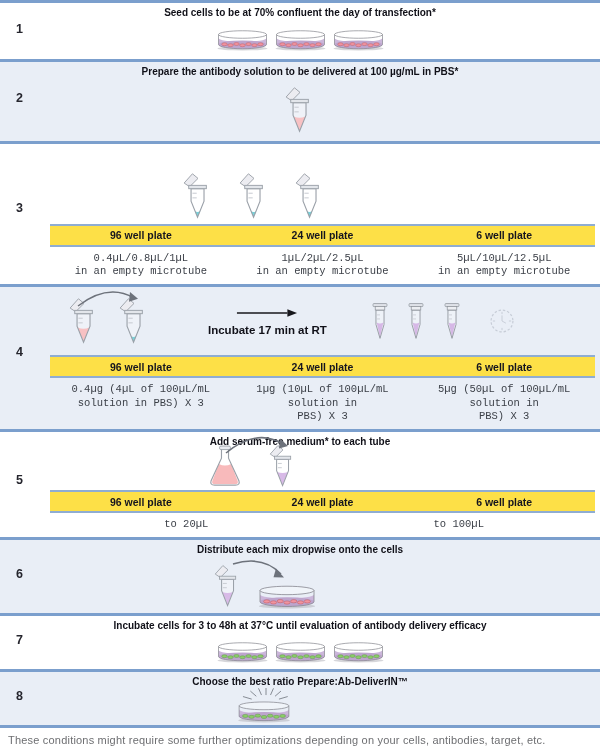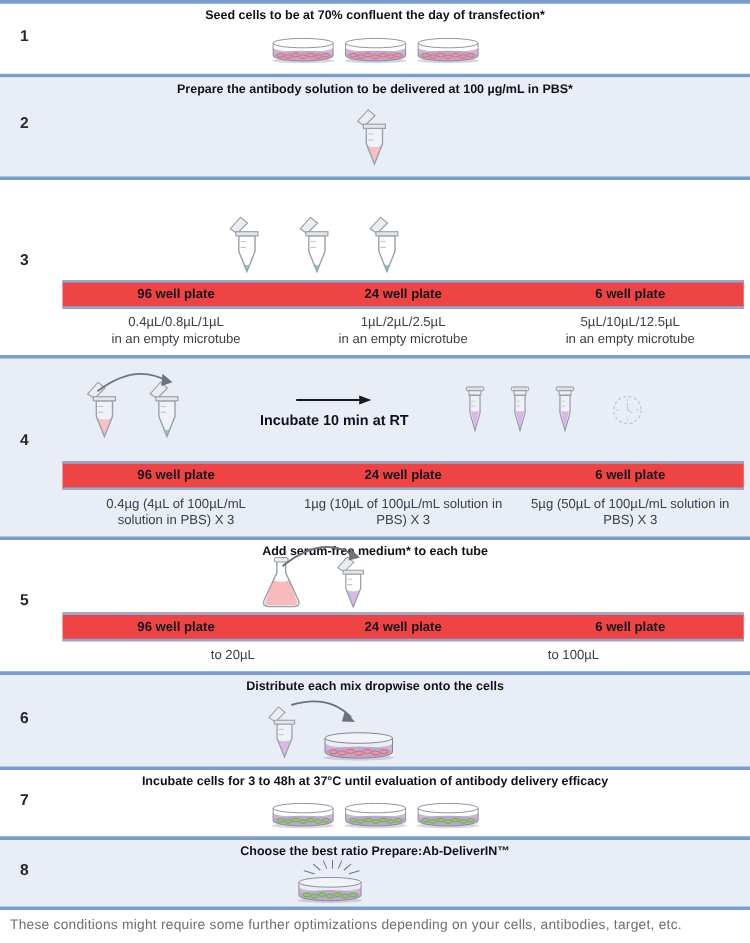--- a/index.html
+++ b/index.html
@@ -18,25 +18,25 @@
   }
   .title{
     text-align:center;font-weight:bold;font-size:10px;color:#101018;
     padding-top:4px;line-height:1.2;
   }
   .art{flex:1;display:flex;align-items:center;justify-content:center;min-height:0;}
   .art svg{display:block;}
   
   .ptable{margin:0 5px 5px 50px;}
   .thead{
-    display:flex;background:#ef4444;height:19px;align-items:center;
+    display:flex;background:#fde047;height:19px;align-items:center;
     border-top:2px solid #8fadd2;border-bottom:2px solid #8fadd2;
   }
   .thead .th{flex:1;text-align:center;font-weight:bold;font-size:10.5px;color:#15151f;}
-  .tvals{display:flex;padding-top:5px;}
+  .tvals{display:flex;padding-top:5px;font-family:Liberation Mono, monospace;}
   .tvals .td{flex:1;text-align:center;font-size:10.5px;color:#3c4048;line-height:1.3;}
   
   .dishes{gap:1px;align-items:center;}
   .dish{width:57px;height:24px;}
   .dish.big{width:64px;height:27px;}
   .dish.mid{width:58px;height:25px;}
   .dish.green{--cell:#8ccd6a;--cellline:#569b38;}
   .tube-o{width:32px;height:50px;}
   .tube-o.sm{width:30px;height:46px;}
   .liq-pink{--mid:#f5a9ac;}
@@ -208,21 +208,21 @@
           </svg>
         <svg class="tube-o liq-teal">
             <use href="#sym-tube-open"></use>
           </svg>
       </div>
       <div class="incubate">
         <svg class="rarrow" viewBox="0 0 66 10">
           <line x1="2" y1="5" x2="54" y2="5" stroke="#17171c" stroke-width="1.6"></line>
           <polygon points="54,1.2 64,5 54,8.8" fill="#17171c"></polygon>
         </svg>
-        <div class="inc-label">Incubate 10 min at RT</div>
+        <div class="inc-label">Incubate 17 min at RT</div>
       </div>
       <div class="trio">
         <svg class="tube-c">
             <use href="#sym-tube-closed"></use>
           </svg>
         <svg class="tube-c">
             <use href="#sym-tube-closed"></use>
           </svg>
         <svg class="tube-c">
             <use href="#sym-tube-closed"></use>

